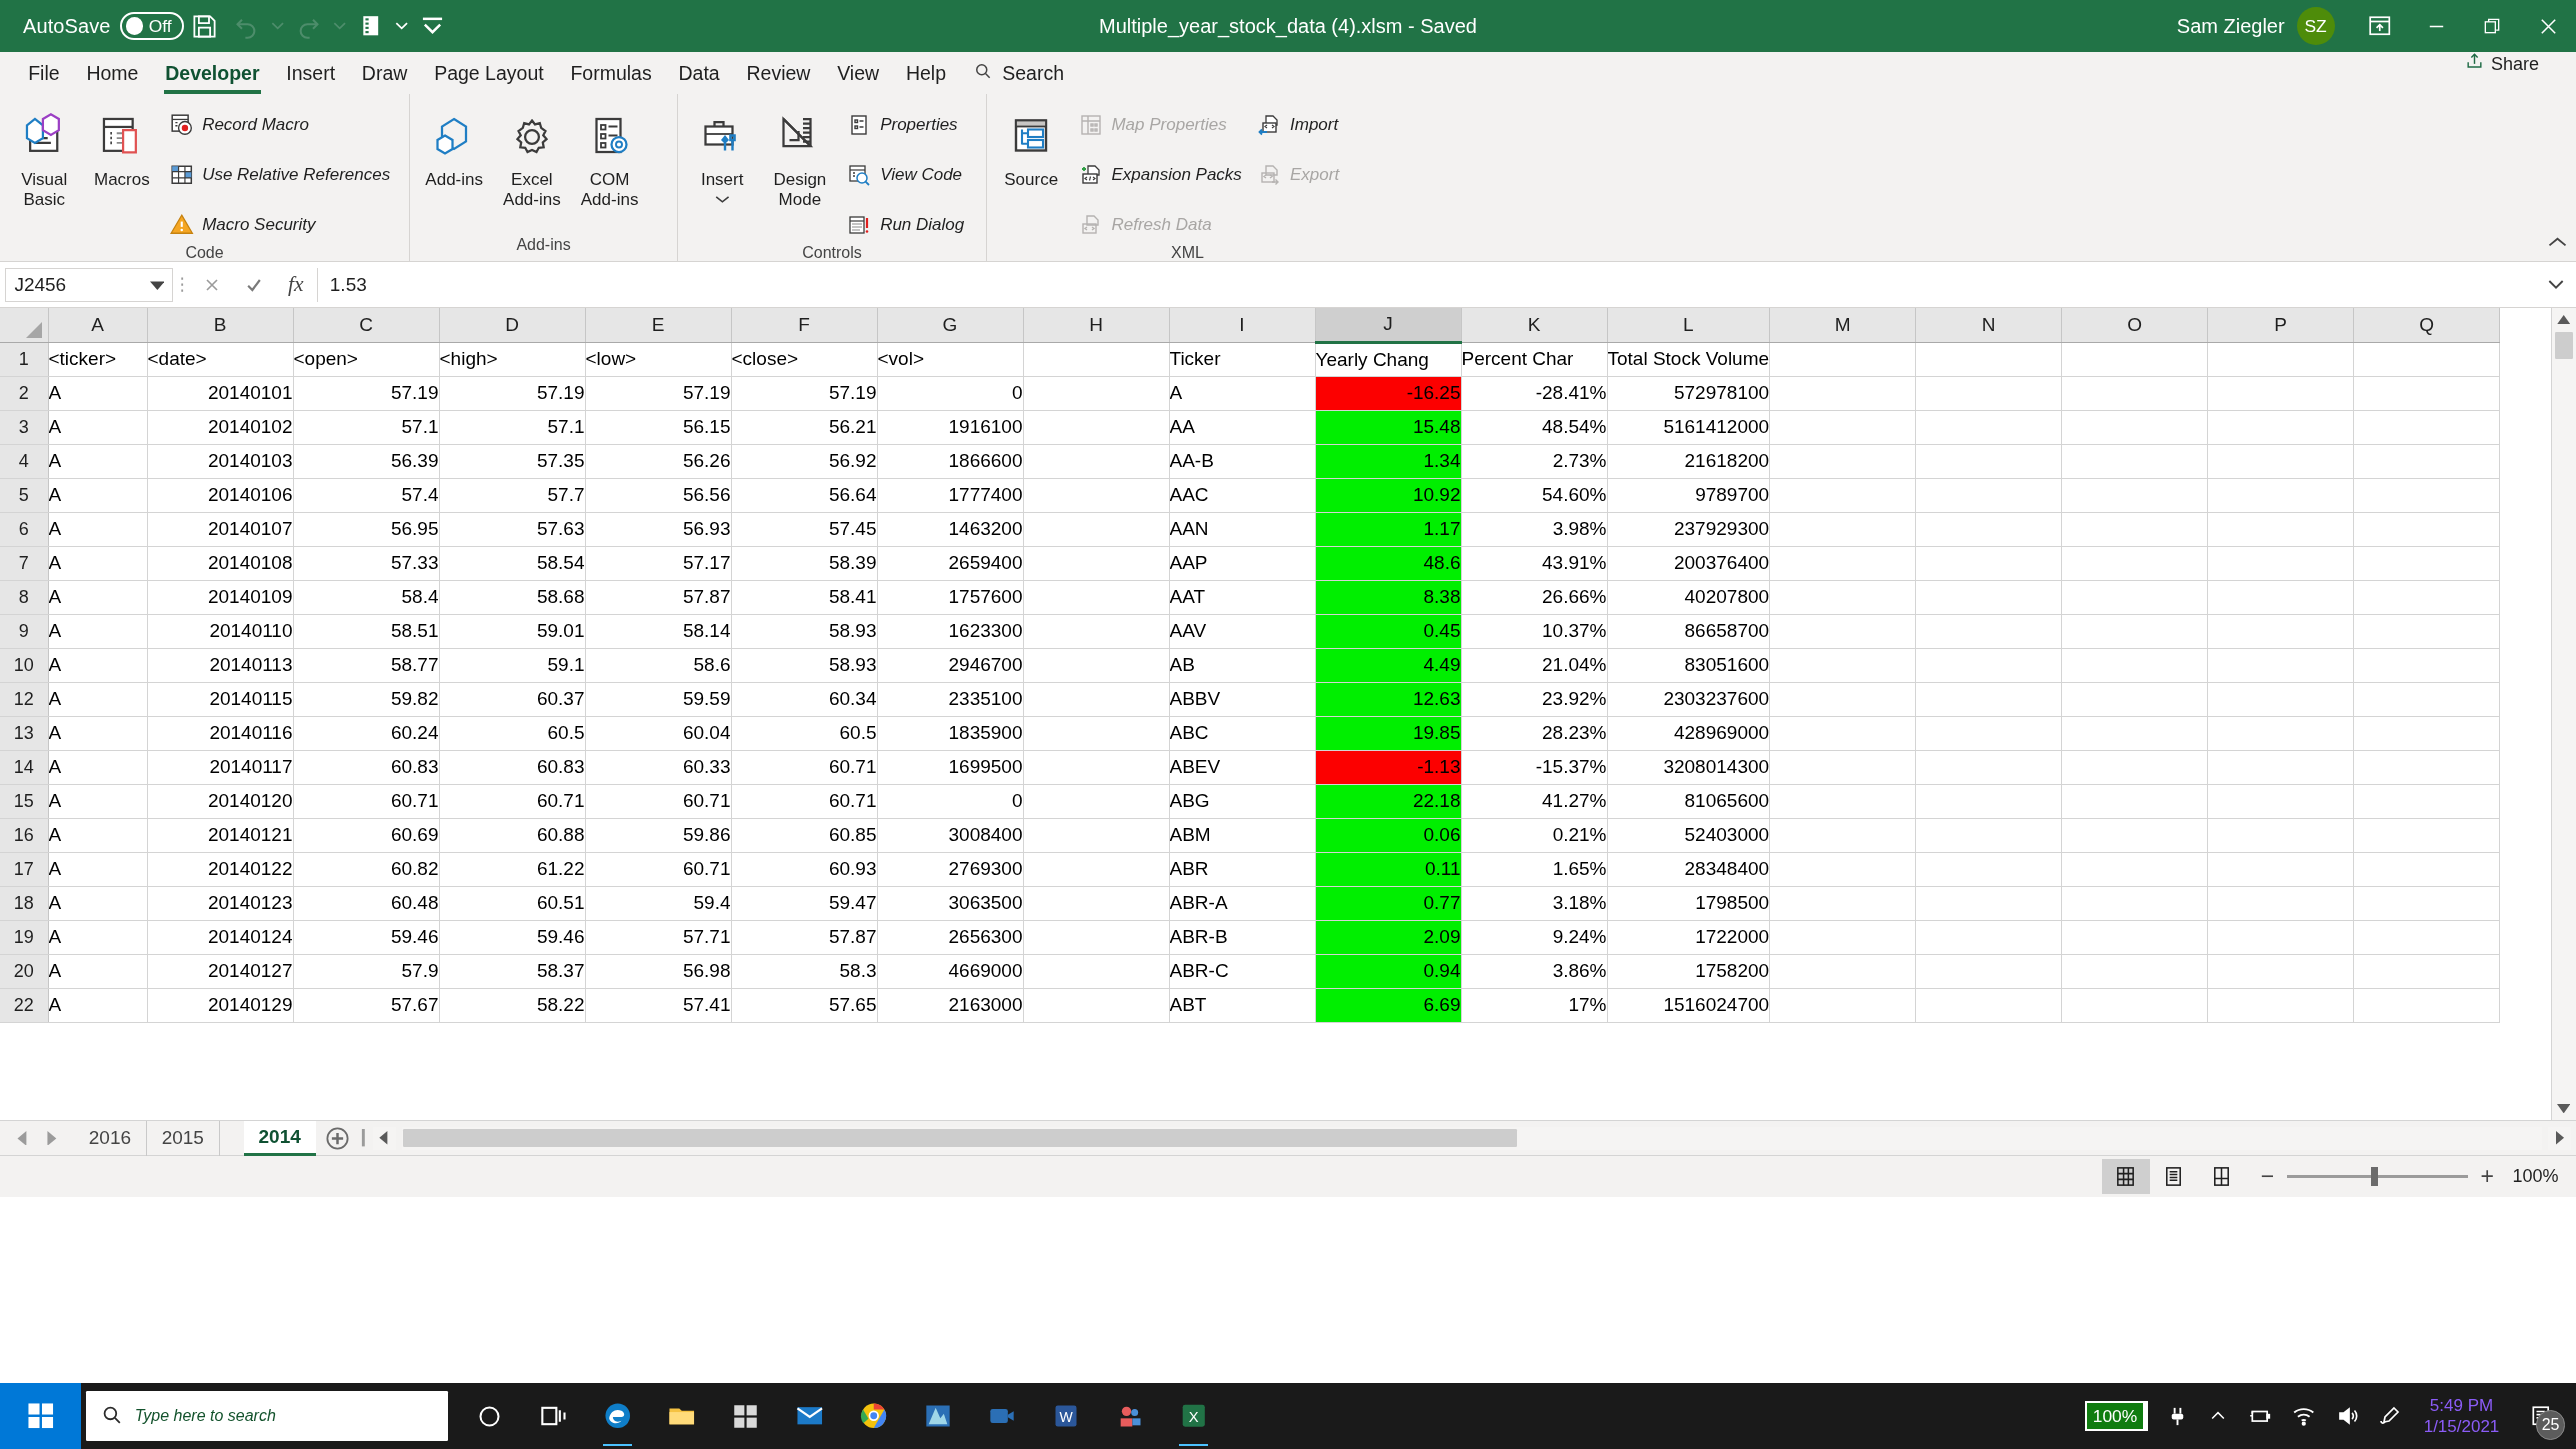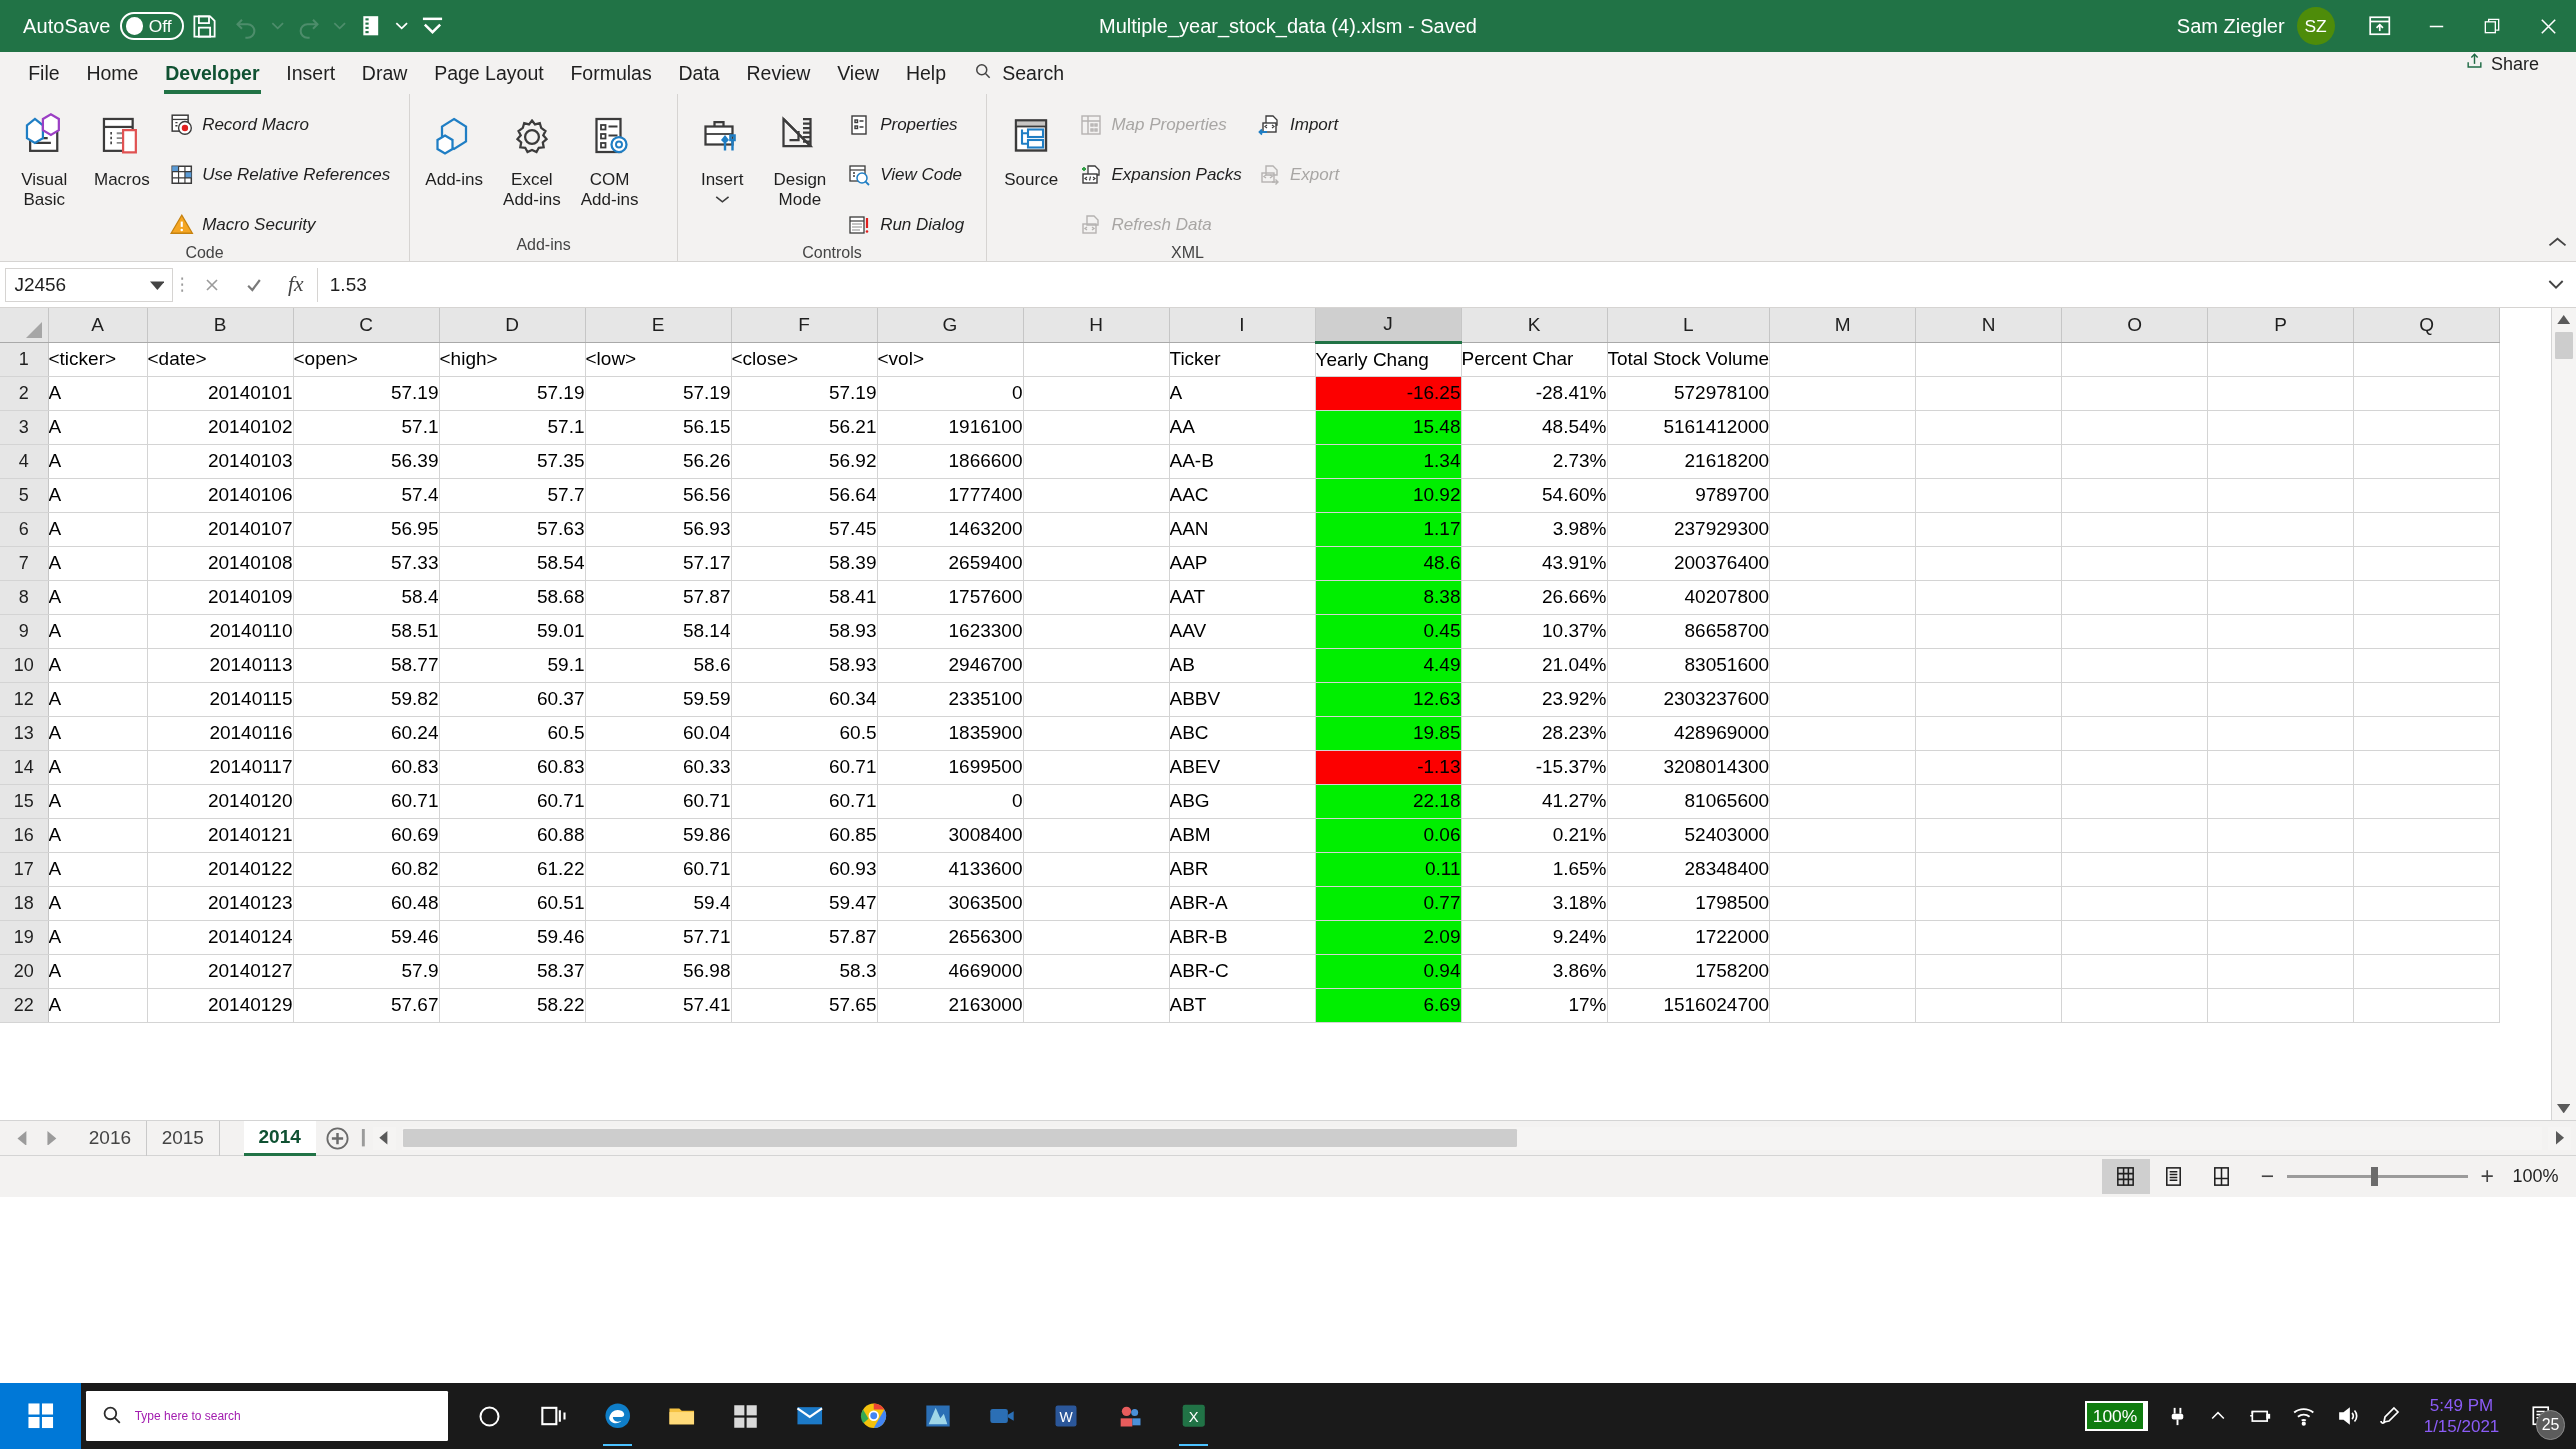--- a/index.html
+++ b/index.html
@@ -192,21 +192,21 @@
   
   .taskbar {
     height: 66px; background: #1a1a1a; display: flex; align-items: center;
     position: absolute; bottom: 0; left: 0; right: 0;
   }
   .start { width: 81px; height: 66px; display: flex; align-items: center; justify-content: center; background: #0078d7; }
   .tb-search {
     width: 362px; height: 50px; background: #ffffff; border-radius: 1.3px;
     display: flex; align-items: center; gap: 12px; padding: 0 14.8px; margin-left: 5.4px;
   }
-  .tb-search .ph { font-size: 12px; color: #a21caf; }
+  .tb-search .ph { font-size: 16px; color: #14532d; font-style: italic; }
   .tb-icons { display: flex; align-items: center; gap: 0; padding-left: 9.4px; }
   .tbi { width: 64px; height: 66px; display: flex; align-items: center; justify-content: center; position: relative; }
   .tbi.open::after { content:""; position:absolute; bottom: 2.7px; left: 17.4px; right: 17.4px; height: 2.7px; background: #4cc2ff; }
   .tray { margin-left: auto; display: flex; align-items: center; gap: 0; padding-right: 6.7px; }
   .tray-item { height: 66px; display: flex; align-items: center; justify-content: center; padding: 0 9.4px; }
   .batt-badge {
     background: #107c10; color: #fff; font-size: 17.4px; padding: 2.7px 5.4px;
     border: 2px solid #fff; border-right-width: 5.4px;
   }
   .clock { color: #8b5cf6; font-size: 17px; line-height: 1.25; text-align: center; padding: 0 12px; }
@@ -998,21 +998,21 @@
             <td class="cell num"></td>
           </tr>
           <tr>
             <td class="rowhdr">17</td>
             <td class="cell txt">A</td>
             <td class="cell num">20140122</td>
             <td class="cell num">60.82</td>
             <td class="cell num">61.22</td>
             <td class="cell num">60.71</td>
             <td class="cell num">60.93</td>
-            <td class="cell num">4133600</td>
+            <td class="cell num">2769300</td>
             <td class="cell num"></td>
             <td class="cell txt">ABR</td>
             <td class="cell num up">0.11</td>
             <td class="cell num">1.65%</td>
             <td class="cell num">28348400</td>
             <td class="cell num"></td>
             <td class="cell num"></td>
             <td class="cell num"></td>
             <td class="cell num"></td>
             <td class="cell num"></td>

